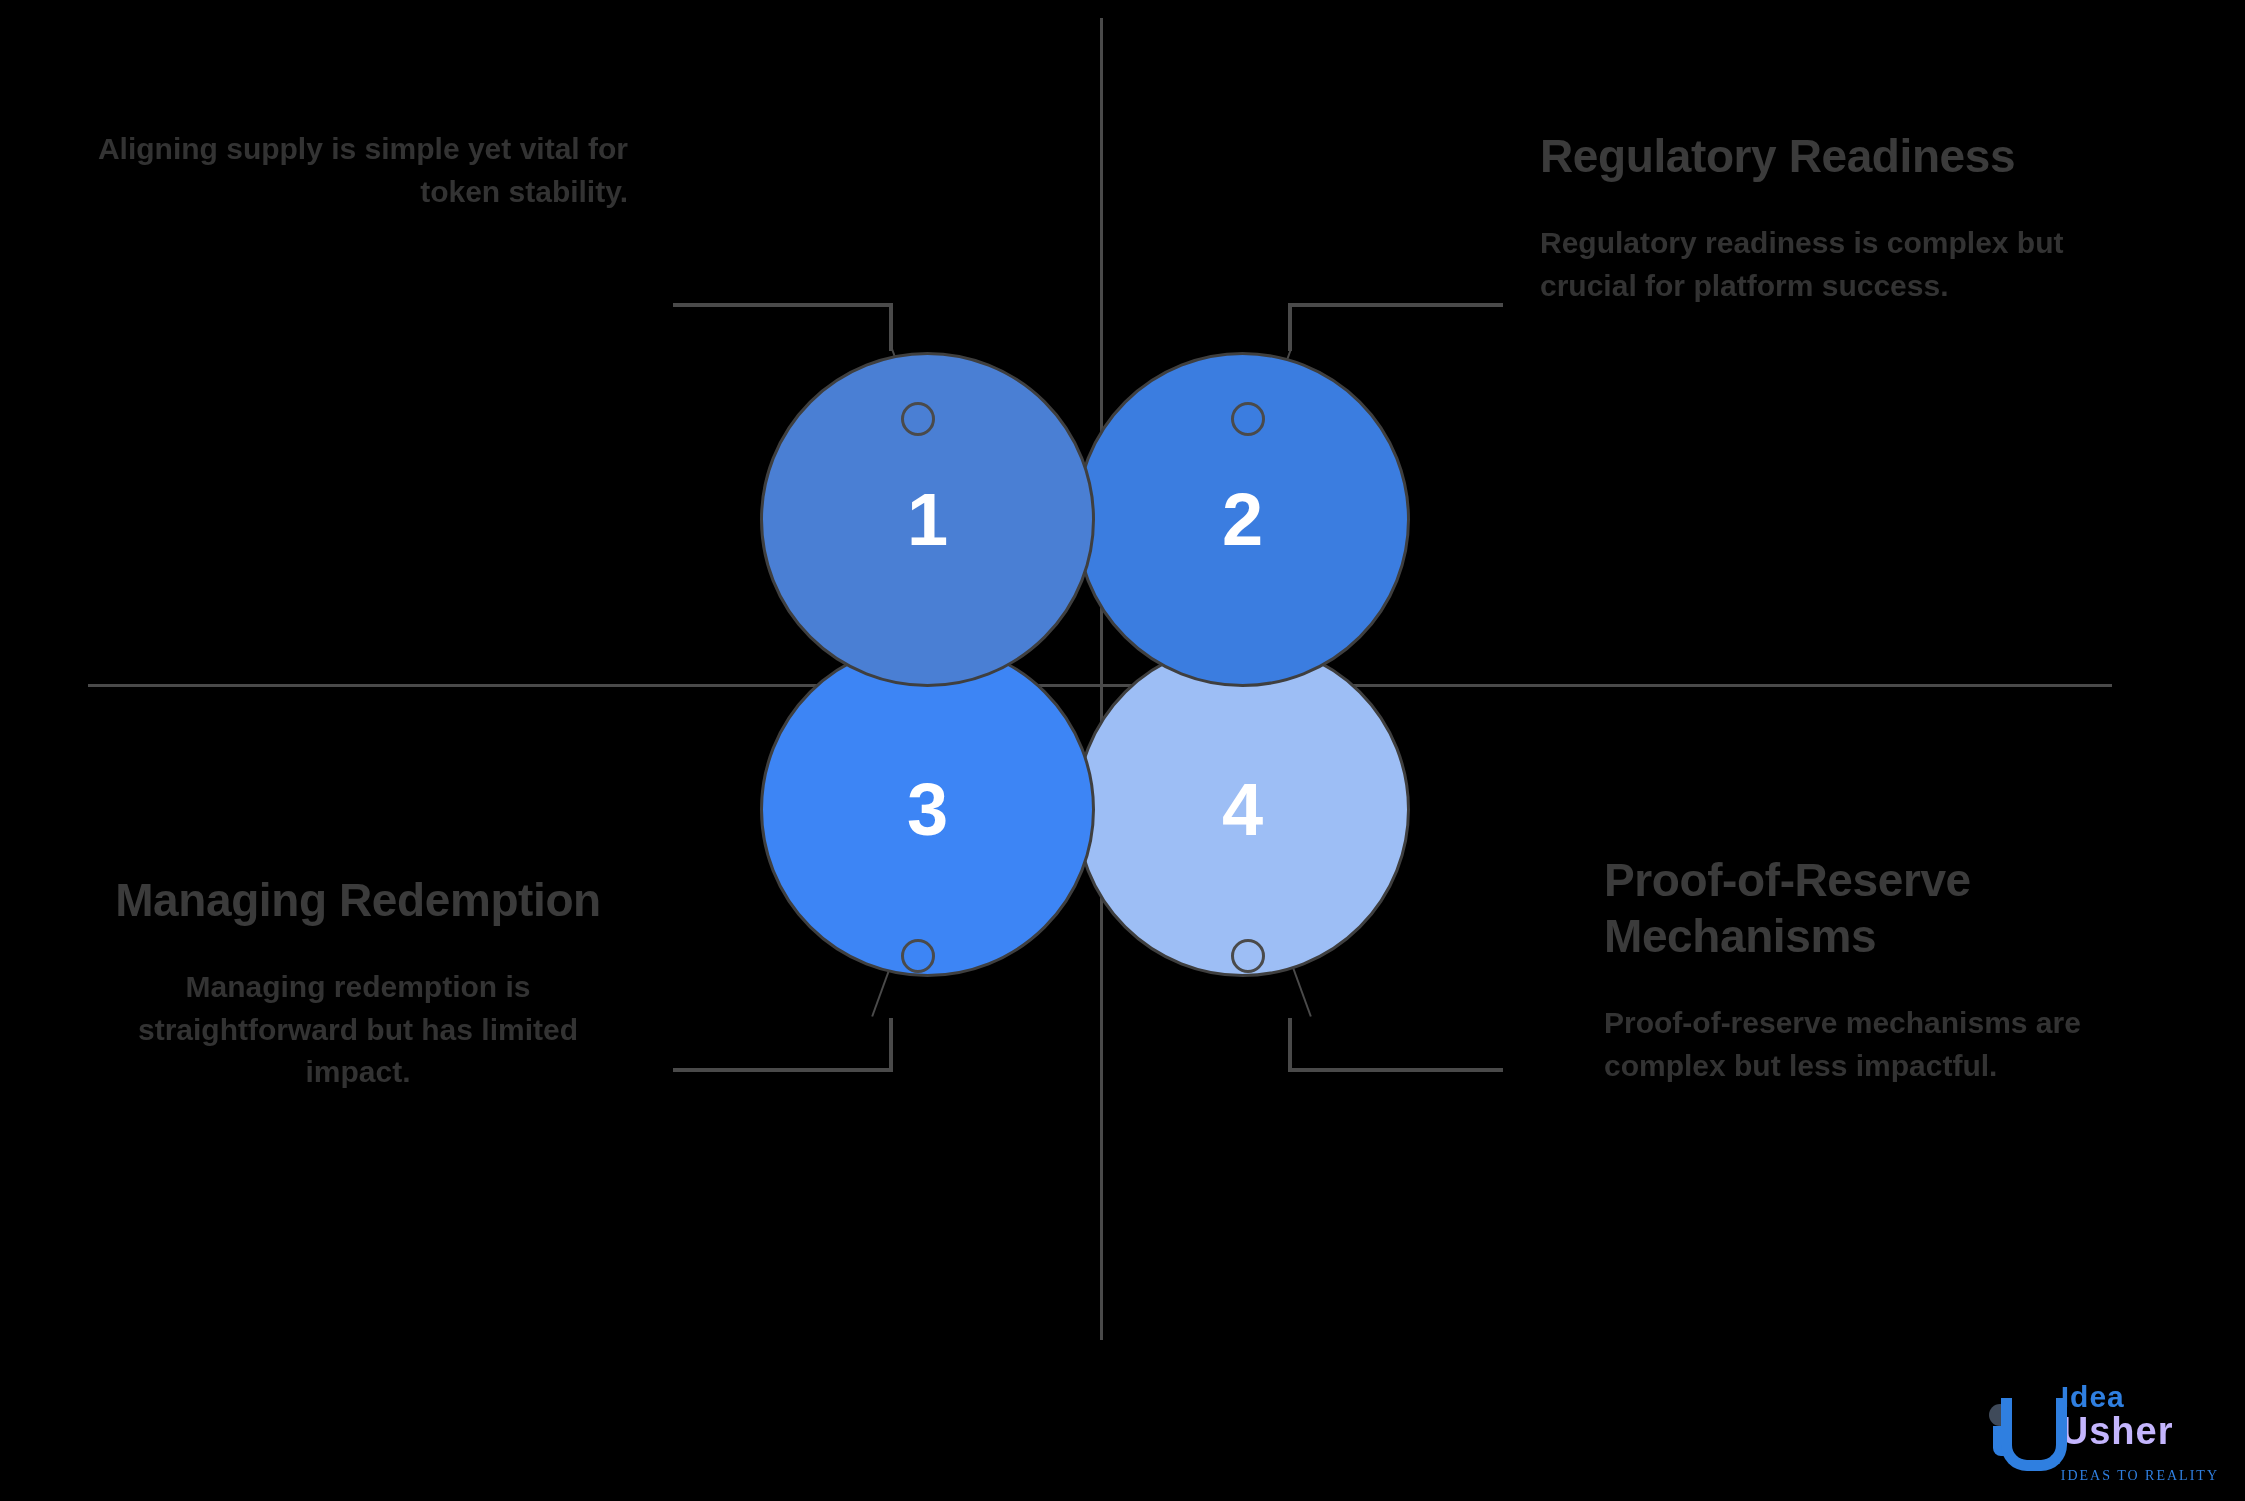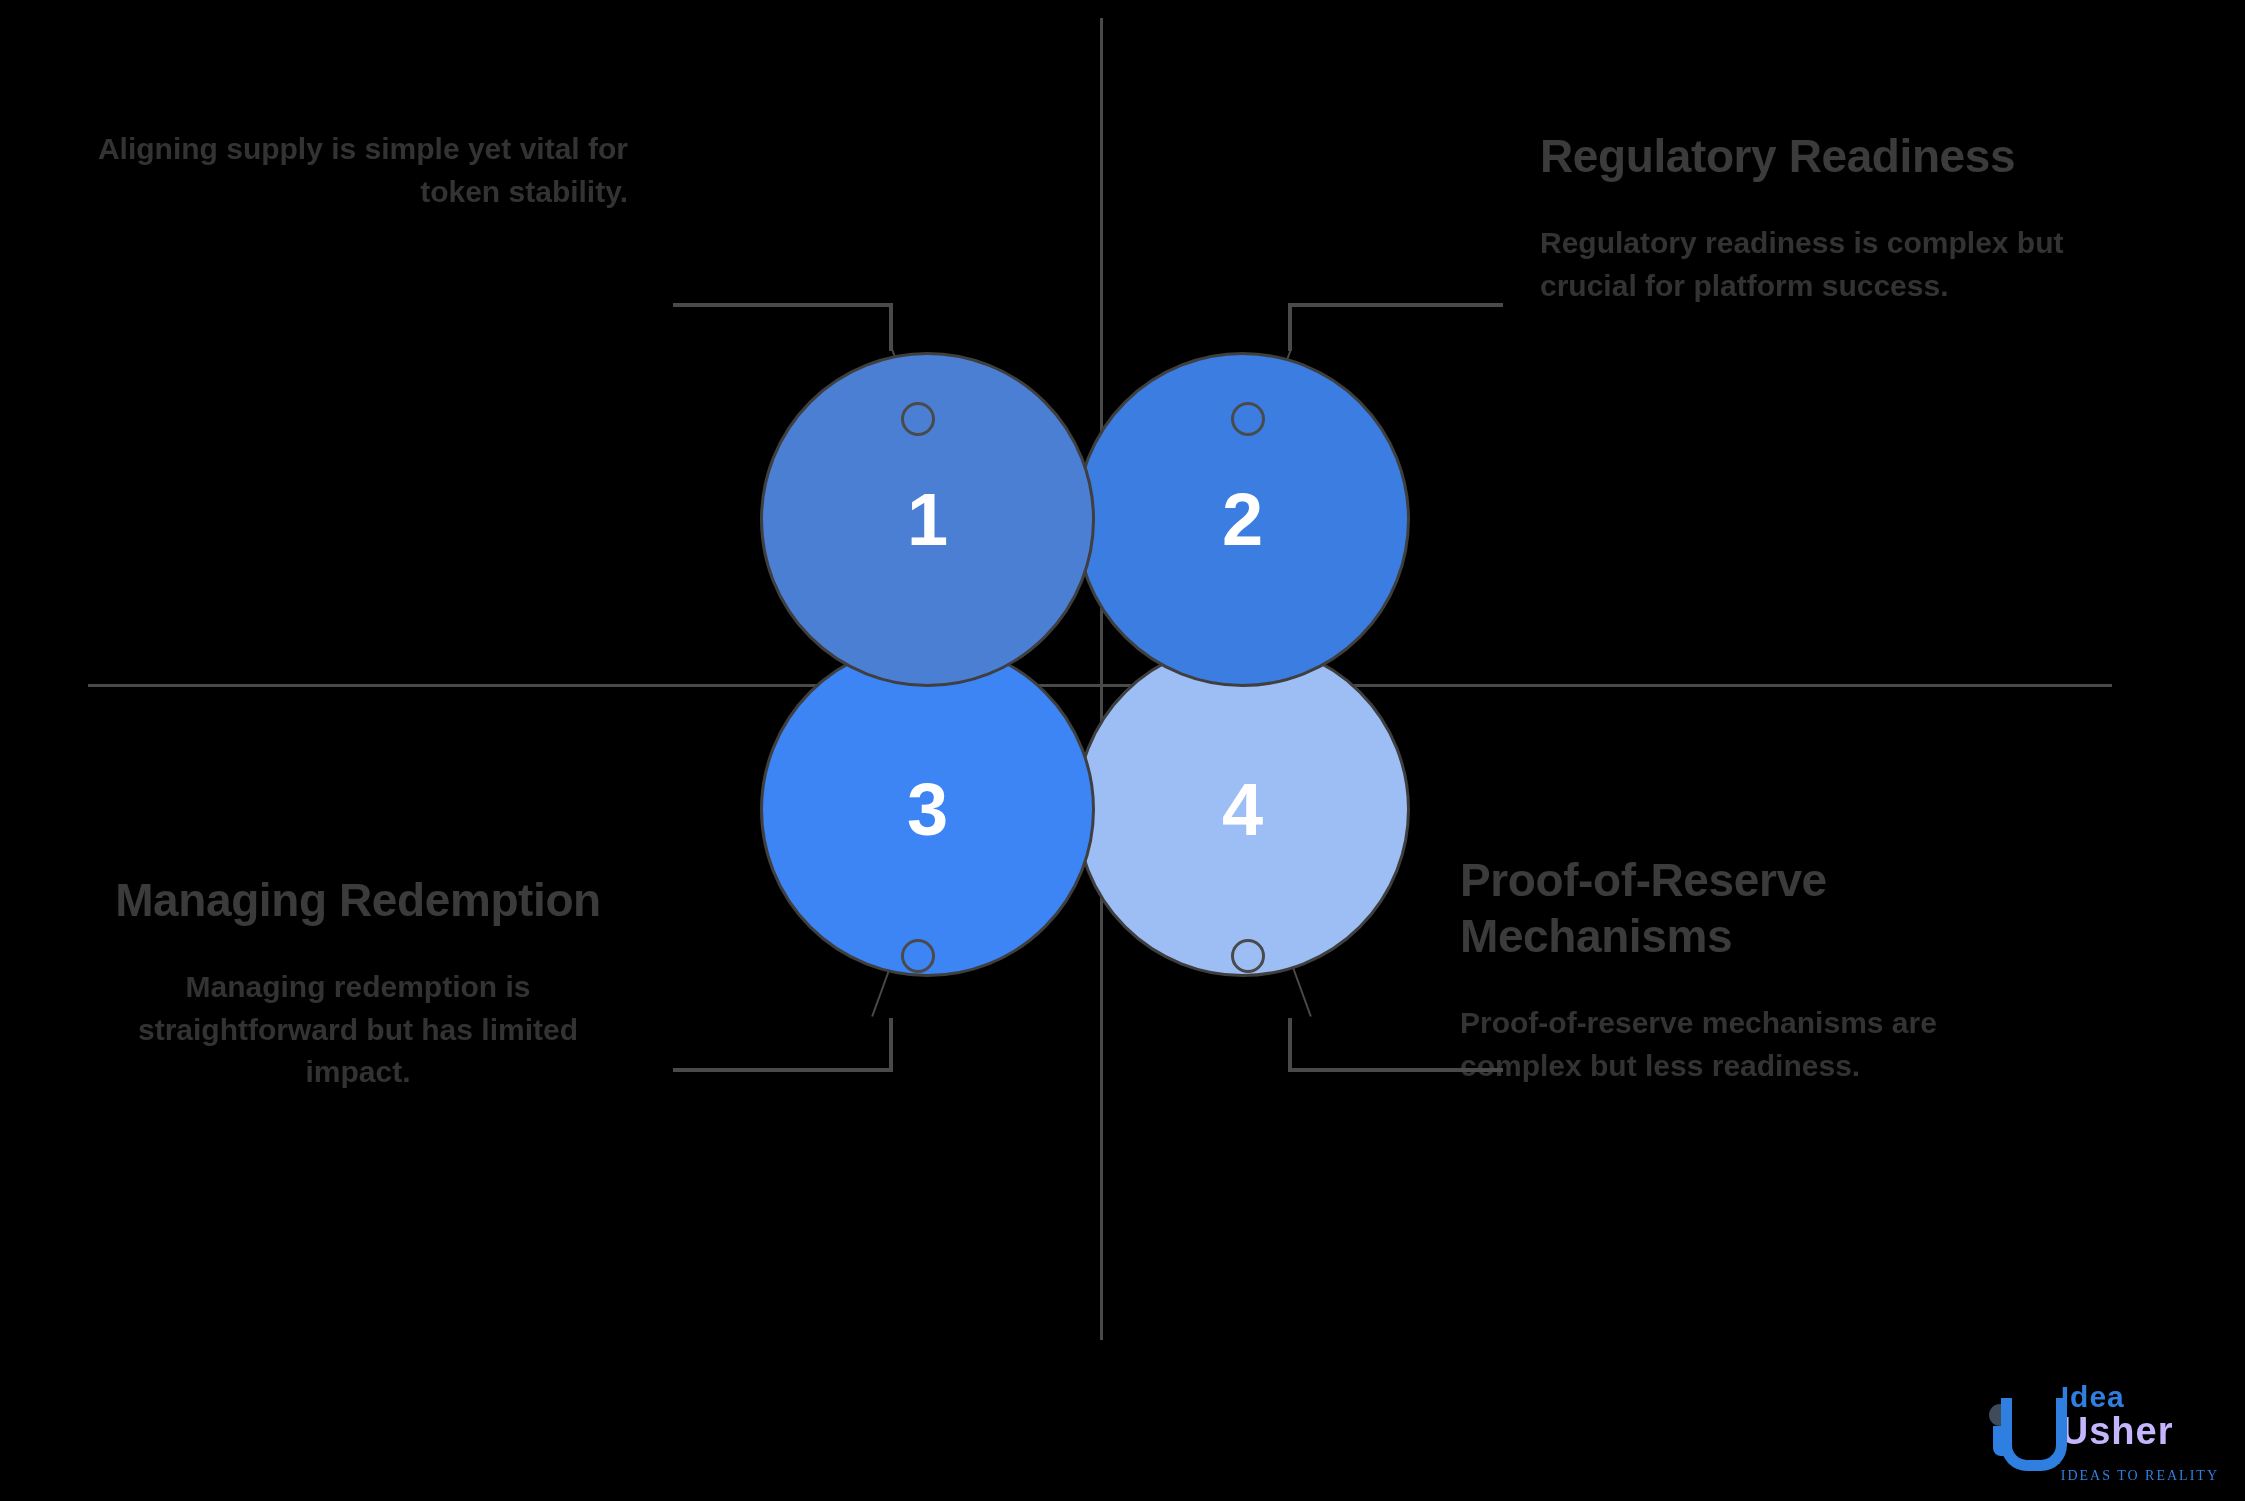--- a/index.html
+++ b/index.html
@@ -35,21 +35,21 @@
   }
 
   
   .quad {
     position: absolute;
     width: 540px;
   }
   .quad-tl { left: 88px;  top: 128px;  text-align: right; }
   .quad-tr { left: 1528px; top: 128px;  text-align: left; margin-left: 12px; }
   .quad-bl { left: 88px;  top: 872px;  text-align: center; }
-  .quad-br { left: 1460px; top: 852px;  text-align: left; }
+  .quad-br { left: 1604px; top: 852px;  text-align: left; }
 
   .quad-title {
     font-size: 46px;
     font-weight: bold;
     line-height: 1.22;
     color: #3b3b3b;
     letter-spacing: -0.4px;
     margin: 0 0 38px 0;
     white-space: pre-line;
   }
@@ -211,21 +211,21 @@
 <div class="quad quad-bl">
   <h2 class="quad-title">Managing Redemption</h2>
   <p class="quad-body">Managing redemption is straightforward but has limited impact.</p>
 </div>
 <div class="lead lead-h" style="left:673px; top:1068px; width:220px;"></div>
 <div class="lead lead-v" style="left:889px; top:1018px; height:53px;"></div>
 <div class="lead-diag" style="left:891px; top:962px; height:58px; transform: rotate(20deg);"></div>
 
 <div class="quad quad-br">
   <h2 class="quad-title">Proof-of-Reserve Mechanisms</h2>
-  <p class="quad-body">Proof-of-reserve mechanisms are complex but less readiness.</p>
+  <p class="quad-body">Proof-of-reserve mechanisms are complex but less impactful.</p>
 </div>
 <div class="lead lead-h" style="left:1288px; top:1068px; width:215px;"></div>
 <div class="lead lead-v" style="left:1288px; top:1018px; height:53px;"></div>
 <div class="lead-diag" style="left:1290px; top:962px; height:58px; transform: rotate(-20deg);"></div>
 
 <div class="venn">
   <div class="circ c1" style="background:#4a7fd4;">
     <span>1</span>
   </div>
   <div class="circ c2" style="background:#3b7de0;">

